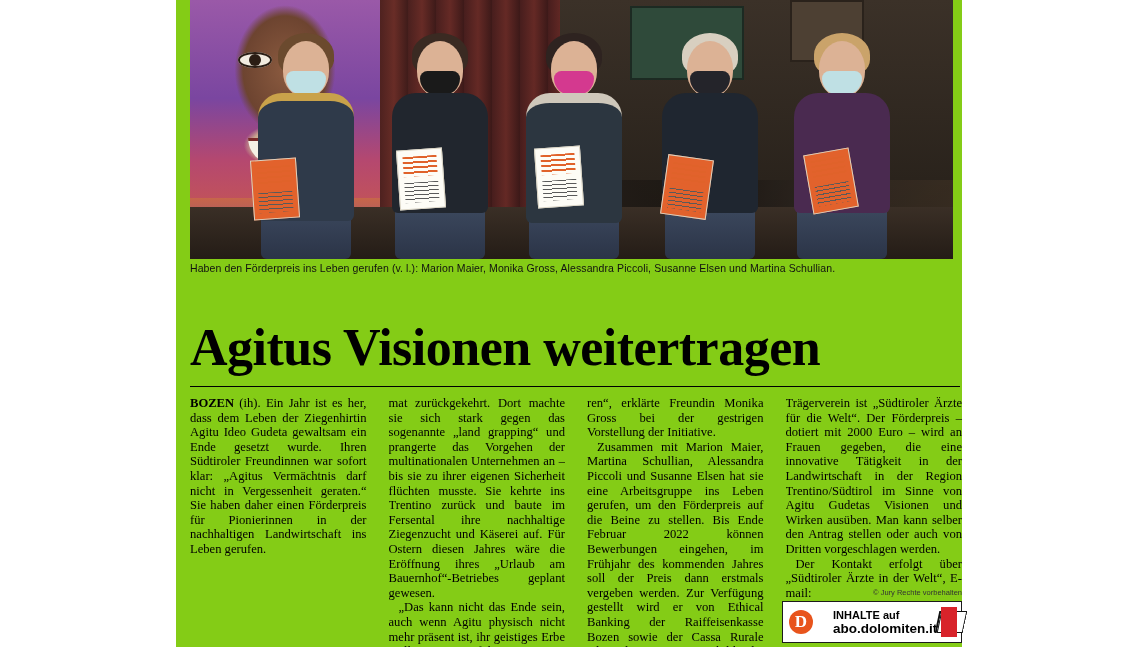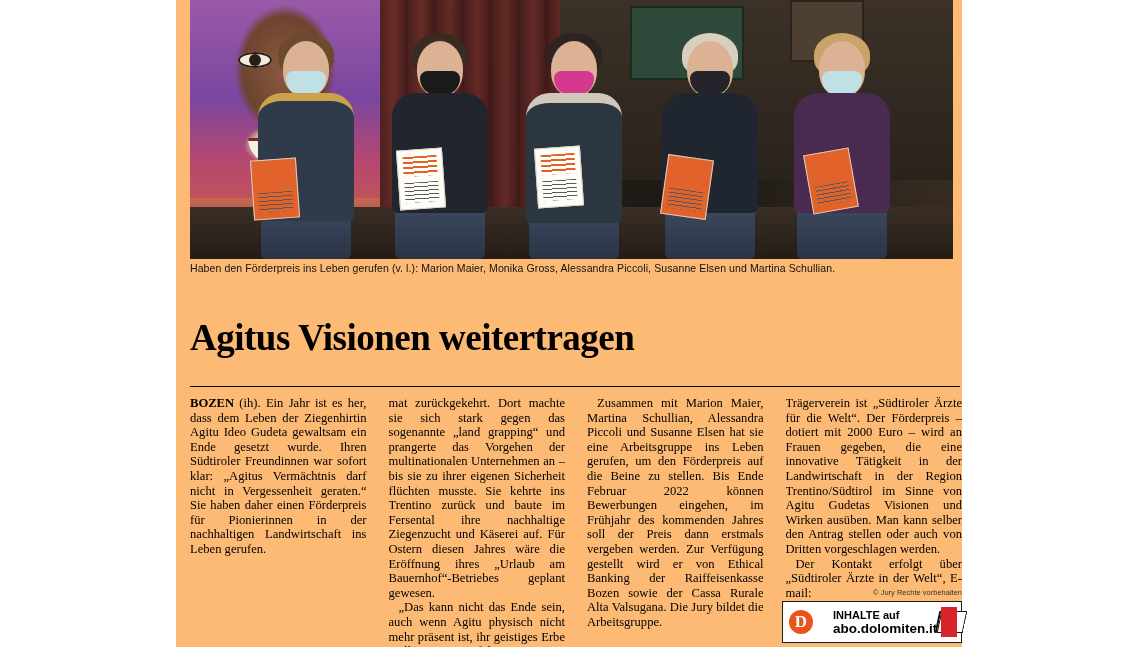--- a/index.html
+++ b/index.html
@@ -13,21 +13,21 @@
     font-family: "Liberation Serif", serif;
     color: #000000;
     overflow: hidden;
     position: relative;
   }
   .page {
     position: absolute;
     left: 0; top: 0;
     width: 1138px;
     height: 647px;
-    background: #fdba74;
+    background: #84cc16;
   }
 
   
   .photo-wrap {
     position: absolute;
     left: 190px;
     top: 0px;
     width: 763px;
     height: 259px;
     overflow: hidden;
@@ -189,21 +189,21 @@
   }
 
   
   .headline {
     position: absolute;
     left: 190px;
     top: 284px;
     width: 770px;
     font-family: "Liberation Serif", serif;
     font-weight: bold;
-    font-size: 37px;
+    font-size: 52px;
     line-height: 58px;
     letter-spacing: -0.5px;
     color: #000;
   }
   .subhead {
     position: absolute;
     left: 190px;
     top: 348px;
     width: 775px;
     font-family: "Liberation Sans", sans-serif;
@@ -391,20 +391,21 @@
 
   <div class="cols">
     <div class="col">
       <p class="first"><b>BOZEN</b><span> (ih). Ein Jahr ist es her, dass dem Leben der Ziegenhirtin Agitu Ideo Gudeta gewaltsam ein Ende gesetzt wurde. Ihren Südtiroler Freundinnen war sofort klar: „Agitus Vermächtnis darf nicht in Vergessenheit geraten.“ Sie haben daher einen Förderpreis für Pionierinnen in der nachhaltigen Landwirtschaft ins Leben gerufen.</span></p>
     </div>
     <div class="col">
       <p class="first"><span>mat zurückgekehrt. Dort machte sie sich stark gegen das sogenannte „land grapping“ und prangerte das Vorgehen der multinationalen Unternehmen an – bis sie zu ihrer eigenen Sicherheit flüchten musste. Sie kehrte ins Trentino zurück und baute im Fersental ihre nachhaltige Ziegenzucht und Käserei auf. Für Ostern diesen Jahres wäre die Eröffnung ihres „Urlaub am Bauernhof“-Betriebes geplant gewesen.</span></p>
       <p><span>„Das kann nicht das Ende sein, auch wenn Agitu physisch nicht mehr präsent ist, ihr geistiges Erbe wollen wir weiterfüh-</span></p>
     </div>
     <div class="col">
+      <p class="first"><span>ren“, erklärte Freundin Monika Gross bei der gestrigen Vorstellung der Initiative.</span></p>
       <p><span>Zusammen mit Marion Maier, Martina Schullian, Alessandra Piccoli und Susanne Elsen hat sie eine Arbeitsgruppe ins Leben gerufen, um den Förderpreis auf die Beine zu stellen. Bis Ende Februar 2022 können Bewerbungen eingehen, im Frühjahr des kommenden Jahres soll der Preis dann erstmals vergeben werden. Zur Verfügung gestellt wird er von Ethical Banking der Raiffeisenkasse Bozen sowie der Cassa Rurale Alta Valsugana. Die Jury bildet die Arbeitsgruppe.</span></p>
     </div>
     <div class="col">
       <p class="first"><span>Trägerverein ist „Südtiroler Ärzte für die Welt“. Der Förderpreis – dotiert mit 2000 Euro – wird an Frauen gegeben, die eine innovative Tätigkeit in der Landwirtschaft in der Region Trentino/Südtirol im Sinne von Agitu Gudetas Visionen und Wirken ausüben. Man kann selber den Antrag stellen oder auch von Dritten vorgeschlagen werden.</span></p>
       <p><span>Der Kontakt erfolgt über „Südtiroler Ärzte in der Welt“, E-mail: agitu.ideo.gudeta@gmail.com.</span></p>
     </div>
   </div>
 
   <div class="copyright">© Jury Rechte vorbehalten</div>
 

